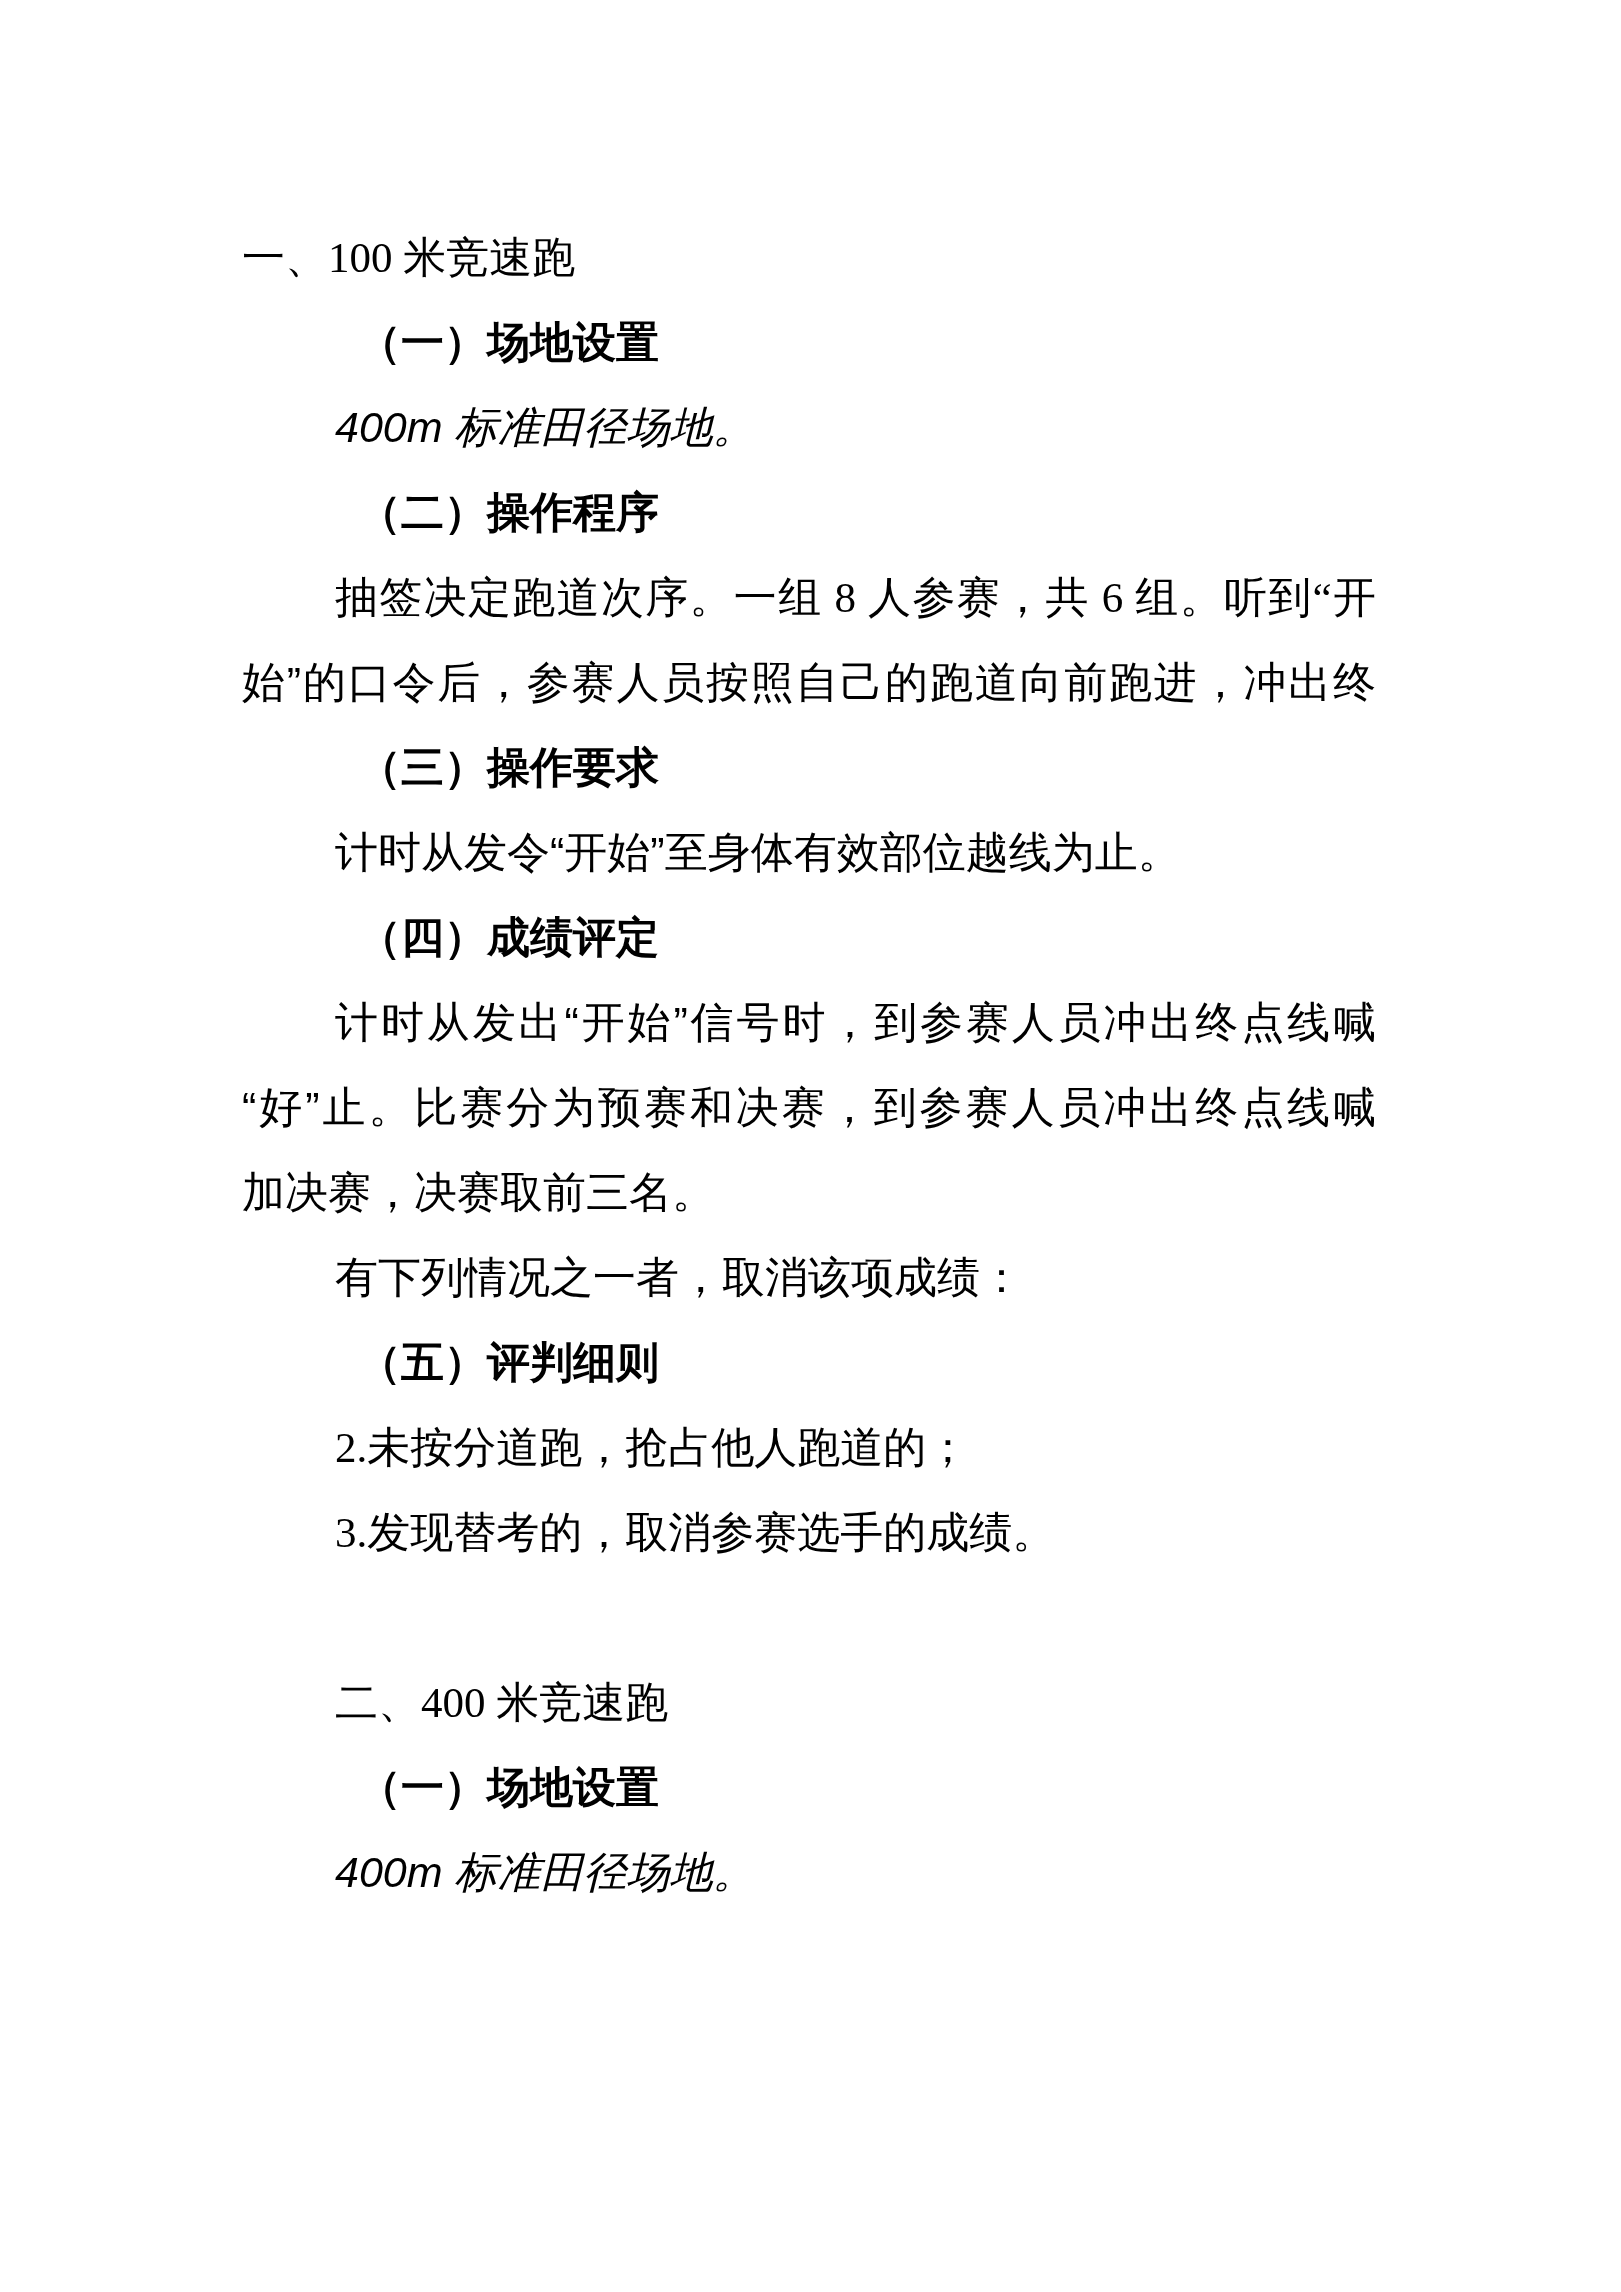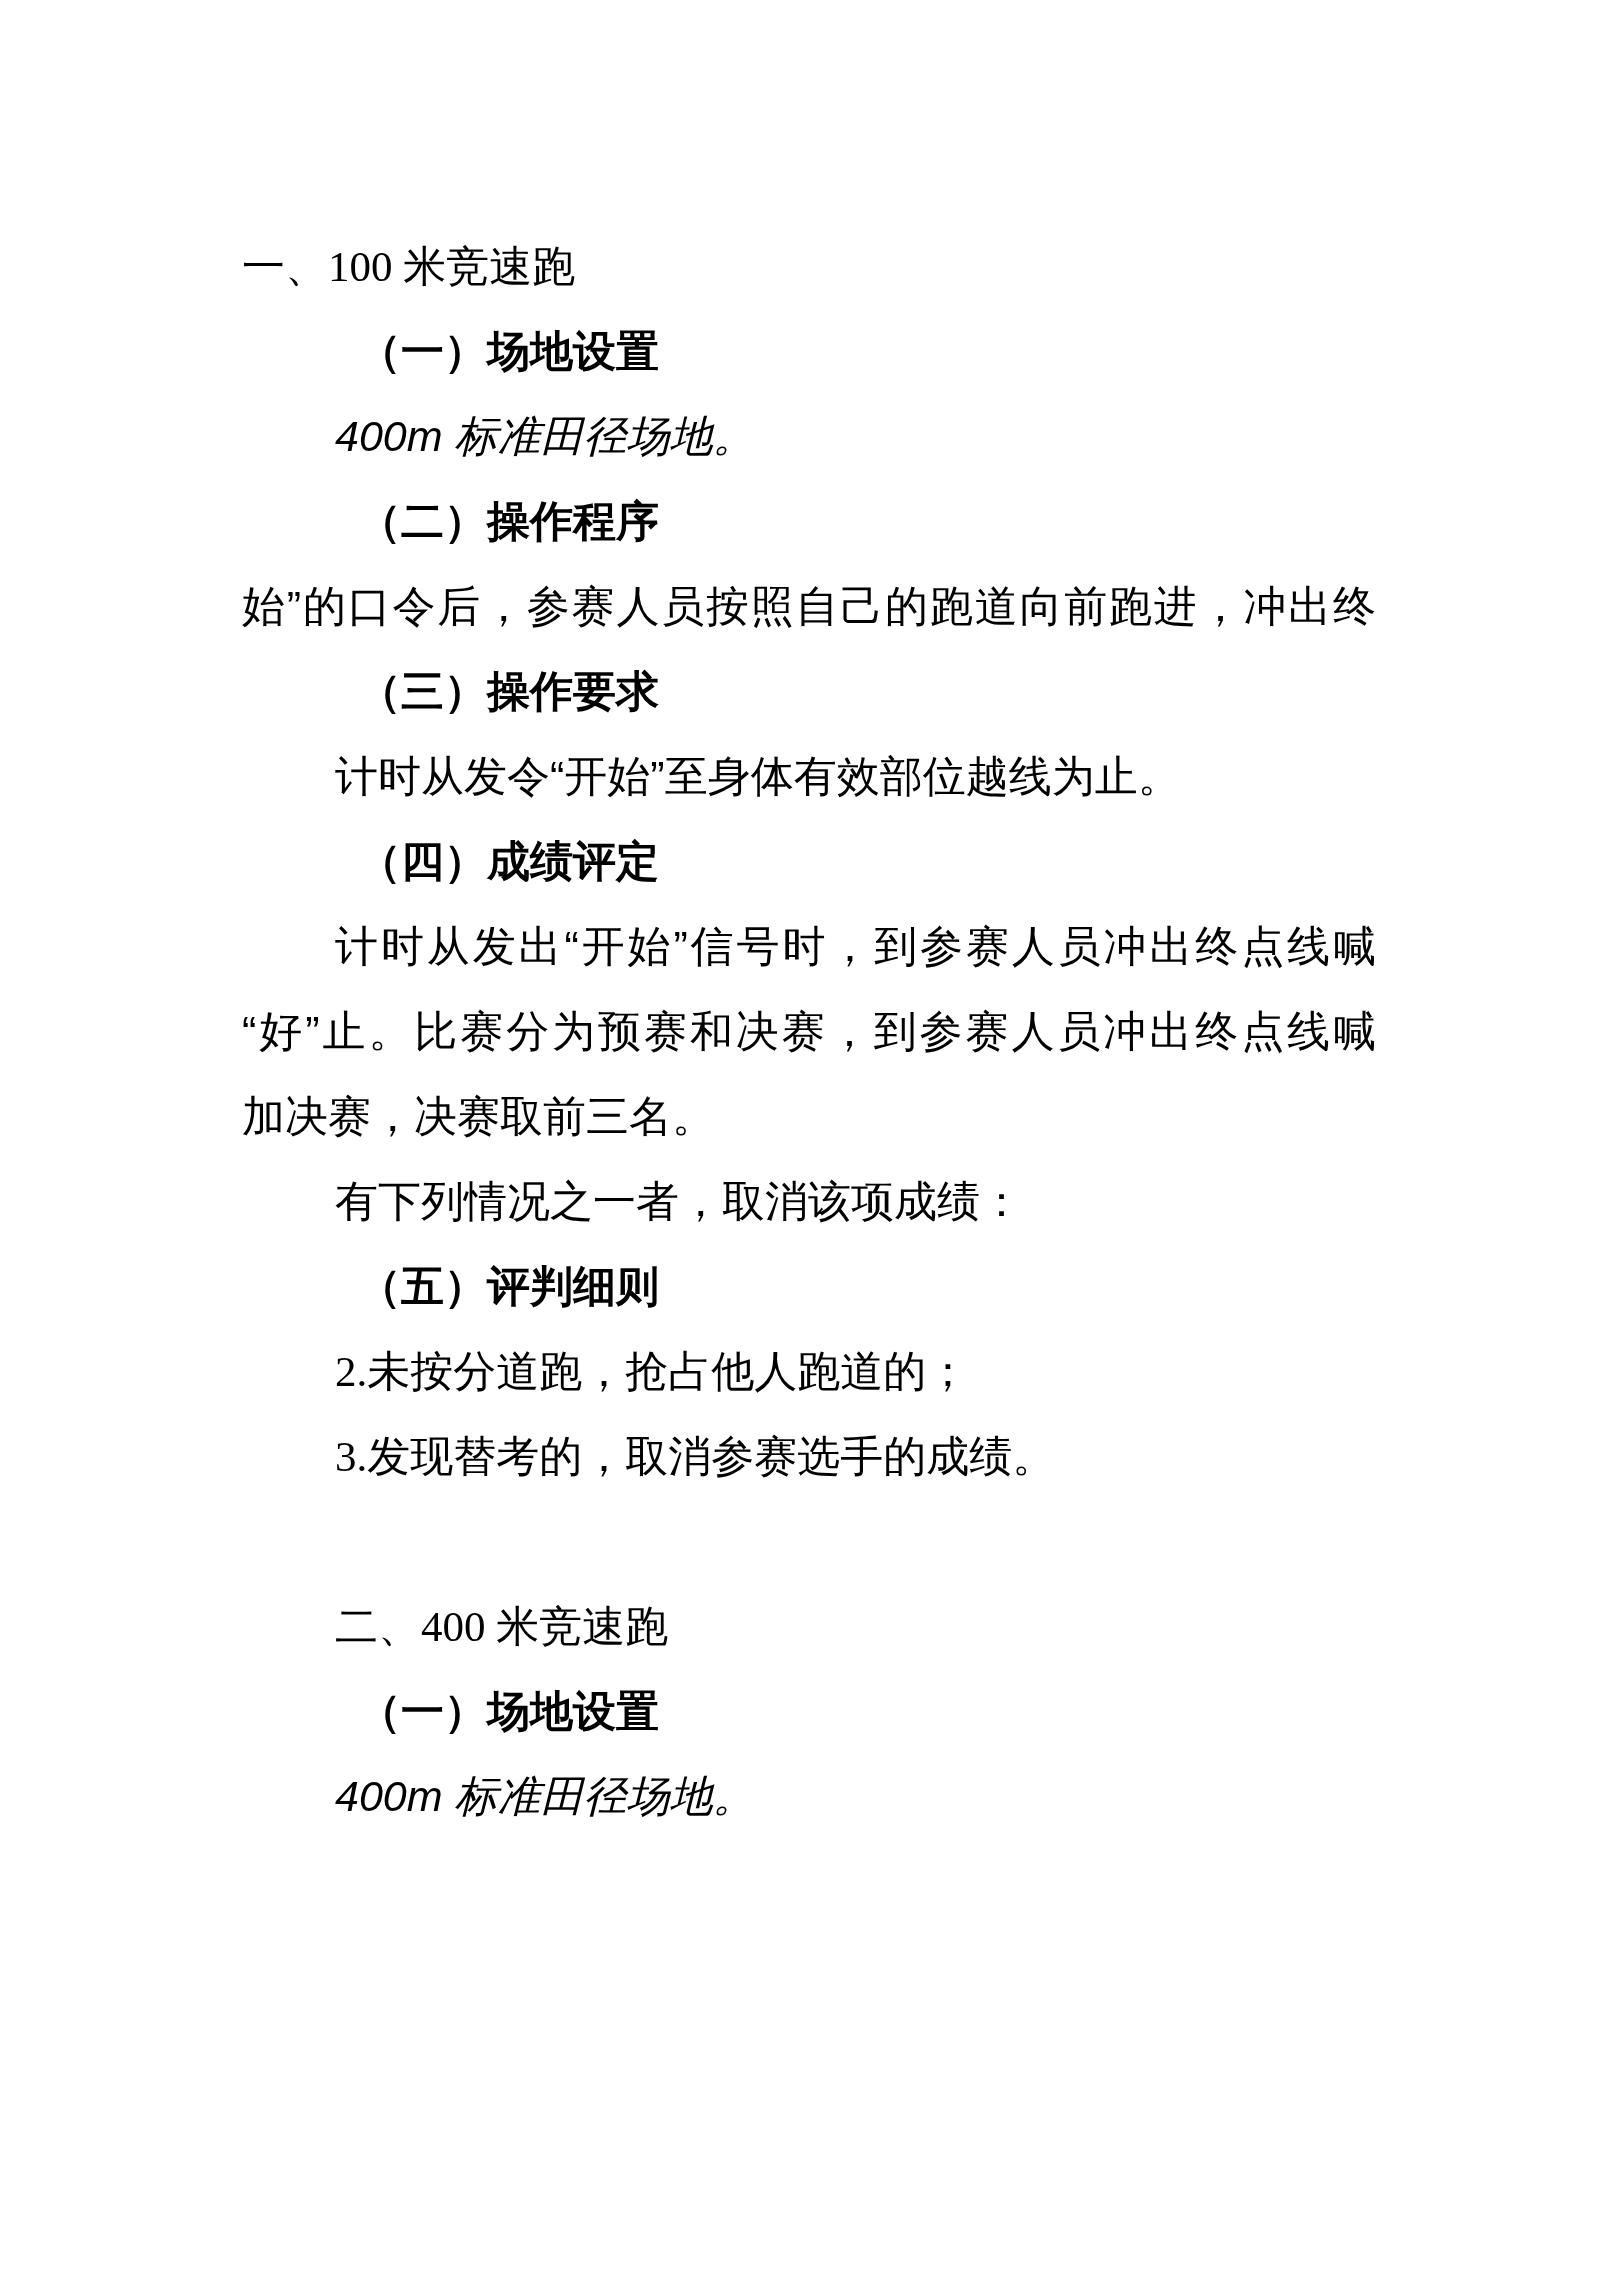--- a/index.html
+++ b/index.html
@@ -8,21 +8,21 @@
     width: 1621px;
     height: 2293px;
     background: #ffffff;
     color: #000000;
     font-family: "Liberation Sans", sans-serif;
     overflow: hidden;
   }
   .content {
     position: absolute;
     left: 242px;
-    top: 224px;
+    top: 215px;
     width: 1134px;
   }
   .line {
     height: 85px;
     line-height: 85px;
     font-size: 43px;
     color: #000000;
     white-space: normal;
   }
   .h1 { font-weight: 400; }
@@ -39,20 +39,21 @@
 </style>
 </head>
 <body>
 
 <div class="page">
   <div class="content">
     <div class="line h1 latin-serif">一、100 米竞速跑</div>
     <div class="line h2 ind-118">（一）场地设置</div>
     <div class="line ind-95 latin-sans">400m 标准田径场地。</div>
     <div class="line h2 ind-118">（二）操作程序</div>
+    <div class="line ind-95 justify latin-serif">抽签决定跑道次序。一组 8 人参赛，共 6 组。听到“开</div>
     <div class="line justify">始”的口令后，参赛人员按照自己的跑道向前跑进，冲出终</div>
     <div class="line h2 ind-118">（三）操作要求</div>
     <div class="line ind-95">计时从发令“开始”至身体有效部位越线为止。</div>
     <div class="line h2 ind-118">（四）成绩评定</div>
     <div class="line ind-95 justify">计时从发出“开始”信号时，到参赛人员冲出终点线喊</div>
     <div class="line justify">“好”止。比赛分为预赛和决赛，到参赛人员冲出终点线喊</div>
     <div class="line">加决赛，决赛取前三名。</div>
     <div class="line ind-95">有下列情况之一者，取消该项成绩：</div>
     <div class="line h2 ind-118">（五）评判细则</div>
     <div class="line ind-95 latin-serif">2.未按分道跑，抢占他人跑道的；</div>

